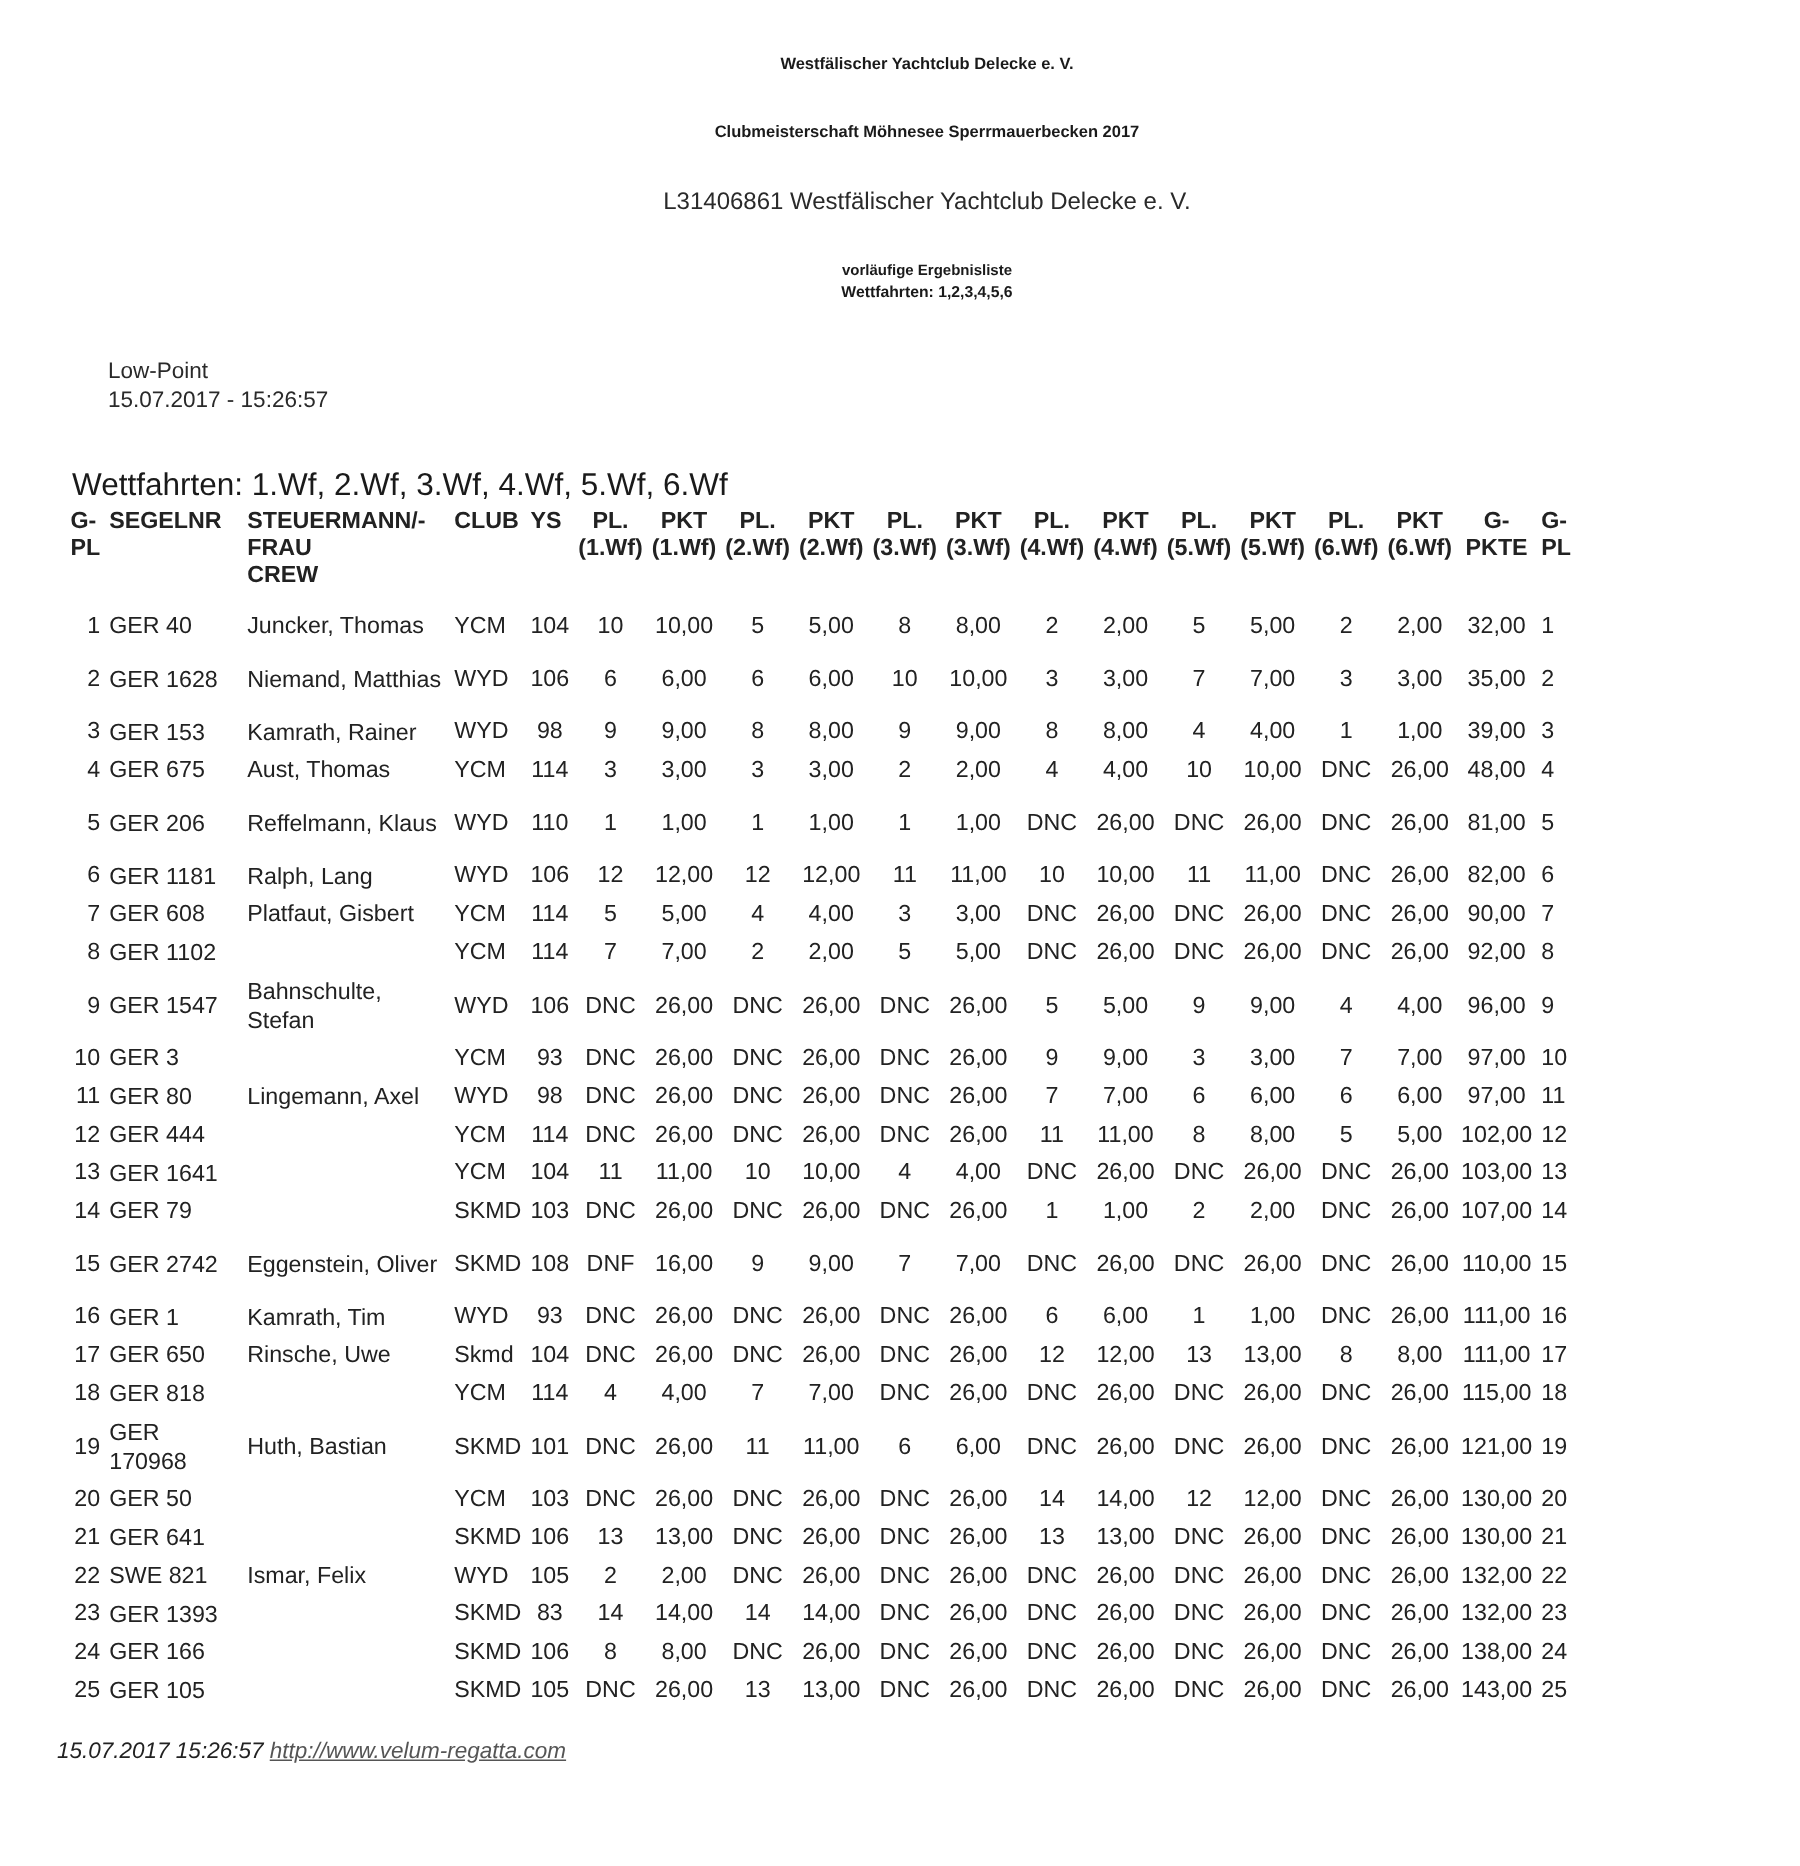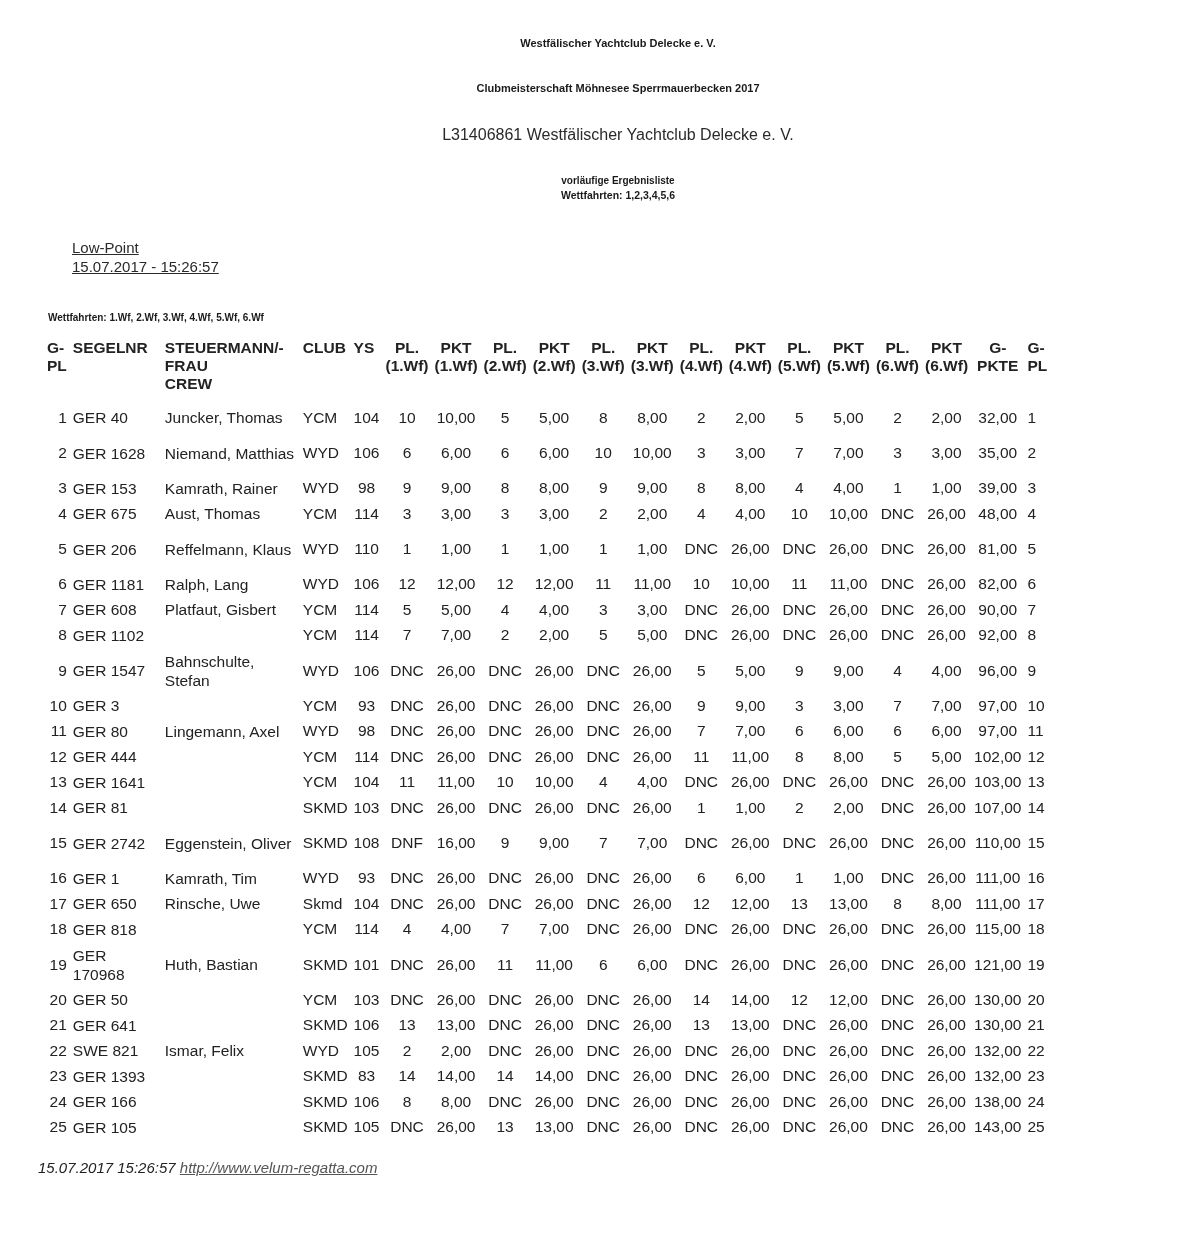--- a/index.html
+++ b/index.html
@@ -6,22 +6,22 @@
     body {
       width: 1200px; height: 1244px; position: relative; overflow: hidden;
       font-family: "Liberation Sans", sans-serif; color: #1a1a1a;
     }
     .center { position: absolute; left: 0; width: 1172px; text-align: center; margin-left: 32px; }
     .org-top { top: 37px; font-size: 11px; font-weight: bold; }
     .event { top: 82px; font-size: 11px; font-weight: bold; }
     .club-line { top: 126px; font-size: 16px; color: #2a2a2a; }
     .sub1 { top: 175px; font-size: 10px; font-weight: bold; }
     .sub2 { top: 189px; font-size: 10.5px; font-weight: bold; }
-    .scoring { position: absolute; left: 72px; top: 238px; font-size: 15px; color: #2a2a2a; line-height: 19px; text-decoration: underline; }
-    .races-heading { position: absolute; left: 48px; top: 312px; font-size: 10px; font-weight: bold; }
+    .scoring { position: absolute; left: 72px; top: 238px; font-size: 15px; color: #2a2a2a; line-height: 19px; }
+    .races-heading { position: absolute; left: 48px; top: 312px; font-size: 21px; font-weight: normal; }
     table.results {
       position: absolute; left: 44px; top: 339px;
       border-collapse: collapse; font-size: 15.5px; color: #222;
     }
     table.results th {
       font-weight: bold; text-align: center; vertical-align: top;
       padding: 0 3px; line-height: 18px; white-space: nowrap;
     }
     table.results th.left { text-align: left; }
     table.results td {
@@ -406,21 +406,21 @@
         <td>26,00</td>
         <td>DNC</td>
         <td>26,00</td>
         <td>DNC</td>
         <td>26,00</td>
         <td>103,00</td>
         <td class="left">13</td>
       </tr>
       <tr>
         <td class="rank">14</td>
-        <td class="left sail">GER 81</td>
+        <td class="left sail">GER 79</td>
         <td class="left name"></td>
         <td class="left">SKMD</td>
         <td>103</td>
         <td>DNC</td>
         <td>26,00</td>
         <td>DNC</td>
         <td>26,00</td>
         <td>DNC</td>
         <td>26,00</td>
         <td>1</td>

